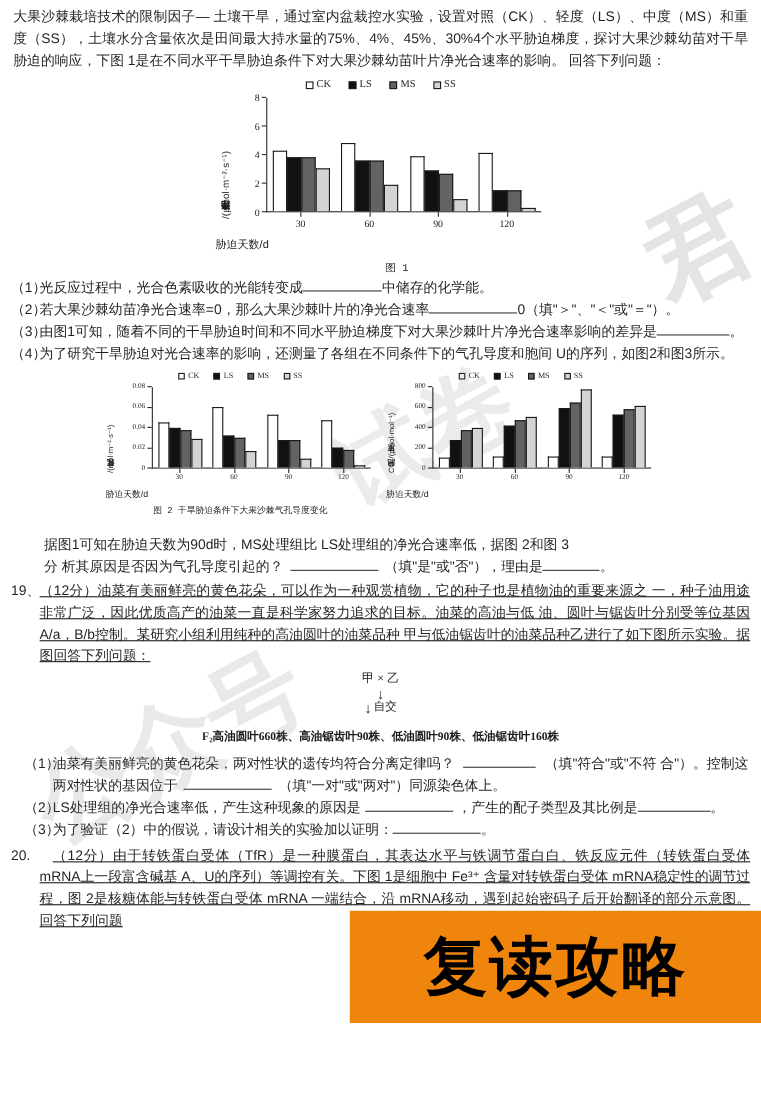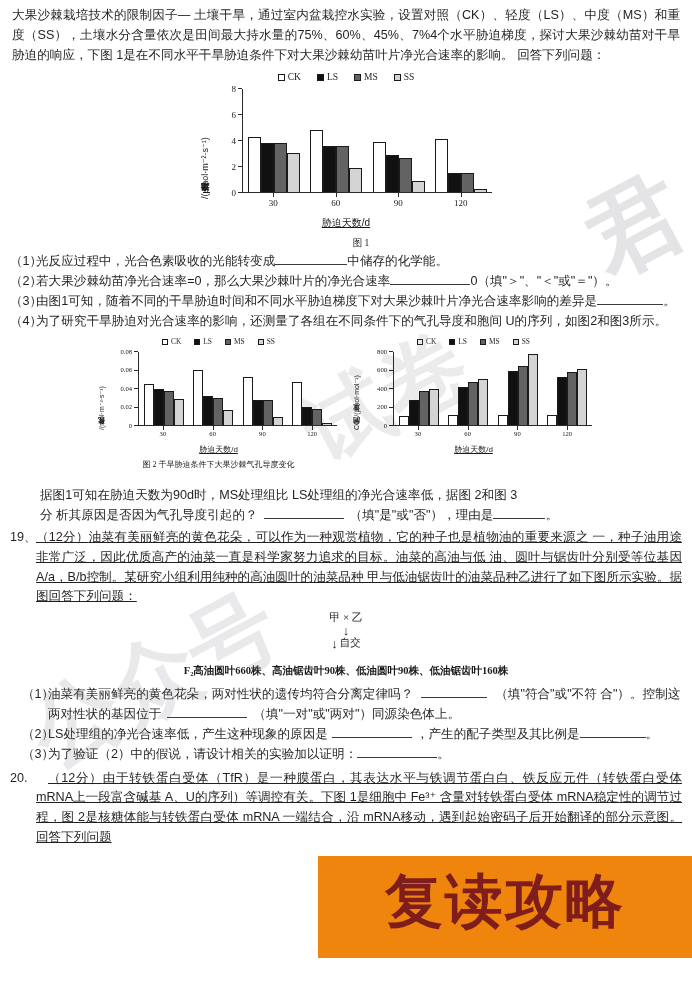--- a/index.html
+++ b/index.html
@@ -50,60 +50,60 @@
   .axis-y { position:absolute; left:0; top:0; bottom:0; width:1px; background:#2a2a2a; }
   .axis-x { position:absolute; left:0; right:0; bottom:0; height:1px; background:#2a2a2a; }
   .tick { position:absolute; left:-4px; width:4px; height:1px; background:#2a2a2a; }
   .ticklabel { position:absolute; text-align:right;
                font-family:"Liberation Serif","DejaVu Serif",serif; color:#1a1a1a; }
   .xtick { position:absolute; bottom:-4px; width:1px; height:4px; background:#2a2a2a; }
   .xlabel-t { position:absolute; text-align:center;
               font-family:"Liberation Serif","DejaVu Serif",serif; color:#1a1a1a; }
   .ylab { position:absolute; writing-mode:vertical-rl; transform:rotate(180deg);
           white-space:nowrap; color:#1a1a1a; }
-  .xlab { text-align:center; color:#1a1a1a;text-decoration:underline; }
+  .xlab { text-align:left; color:#1a1a1a; }
   .groups { position:absolute; left:1px; right:0; bottom:1px; top:0; display:flex; }
   .group { flex:1 1 0; display:flex; align-items:flex-end; justify-content:center; gap:0px; }
   .bar { border:1px solid #1a1a1a; border-bottom:none; }
-  .cap { text-align:center; font-family:Liberation Serif, serif; color:#1a1a1a; }
+  .cap { text-align:center; font-family:Liberation Mono, monospace; color:#1a1a1a; }
 
   
   .cross { text-align:center; font-family:"Liberation Serif","DejaVu Serif",serif;
            color:#1a1a1a; line-height:1.15; margin-top:4px; }
   .cross .arrow { font-size:13px; line-height:1; }
   .cross .f1 { font-weight:bold; }
   .cross .selfline { display:inline-flex; align-items:center; gap:2px; }
   .f2line { text-align:center; font-family:"Liberation Serif","DejaVu Serif",serif;
             font-weight:bold; color:#1a1a1a; }
 
   
   .wm { position:absolute; pointer-events:none; user-select:none;
         color:rgba(120,120,130,0.20); font-weight:bold;
         font-family:"Liberation Serif","DejaVu Serif",serif; }
   .wm1 { right:8px; top:150px; font-size:96px; transform:rotate(-28deg); }
   .wm2 { left:300px; top:330px; font-size:86px; transform:rotate(-28deg);
          color:rgba(120,120,130,0.15); }
   .wm3 { left:22px; top:610px; font-size:88px; transform:rotate(-28deg);
          color:rgba(120,120,130,0.16); }
 
-  .banner { position:absolute; background:#f0850e; color:#7f1d1d;
-            display:flex; justify-content:center;
+  .banner { position:absolute; background:#f0850e; color:#000000;
+            display:flex; align-items:center; justify-content:center;
             font-family:"DejaVu Sans","Liberation Sans",sans-serif;
-            font-weight:bold; letter-spacing:2px;margin-top:28px; }
+            font-weight:bold; letter-spacing:2px; }
 </style>
 </head>
 <body>
 
 <div class="page">
 
   <div class="wm wm1">君</div>
   <div class="wm wm2">试卷</div>
   <div class="wm wm3">公众号</div>
 
-  <div class="para" style="padding:0 2px;">大果沙棘栽培技术的限制因子— 土壤干旱，通过室内盆栽控水实验，设置对照（CK）、轻度（LS）、中度（MS）和重度（SS），土壤水分含量依次是田间最大持水量的75%、60%、45%、7%4个水平胁迫梯度，探讨大果沙棘幼苗对干旱胁迫的响应，下图 1是在不同水平干旱胁迫条件下对大果沙棘幼苗叶片净光合速率的影响。 回答下列问题：</div>
+  <div class="para" style="padding:0 2px;">大果沙棘栽培技术的限制因子— 土壤干旱，通过室内盆栽控水实验，设置对照（CK）、轻度（LS）、中度（MS）和重度（SS），土壤水分含量依次是田间最大持水量的75%、4%、45%、30%4个水平胁迫梯度，探讨大果沙棘幼苗对干旱胁迫的响应，下图 1是在不同水平干旱胁迫条件下对大果沙棘幼苗叶片净光合速率的影响。 回答下列问题：</div>
 
   <div class="fig1-box">
     <div class="legend" style="font-size:9.5px;">
       <span class="legend-item">
         <i class="swatch sw-ck" style="width:7px;height:7px;"></i>
         <span>CK</span>
         </span>
       <span class="legend-item">
         <i class="swatch sw-ls" style="width:7px;height:7px;"></i>
         <span>LS</span>

